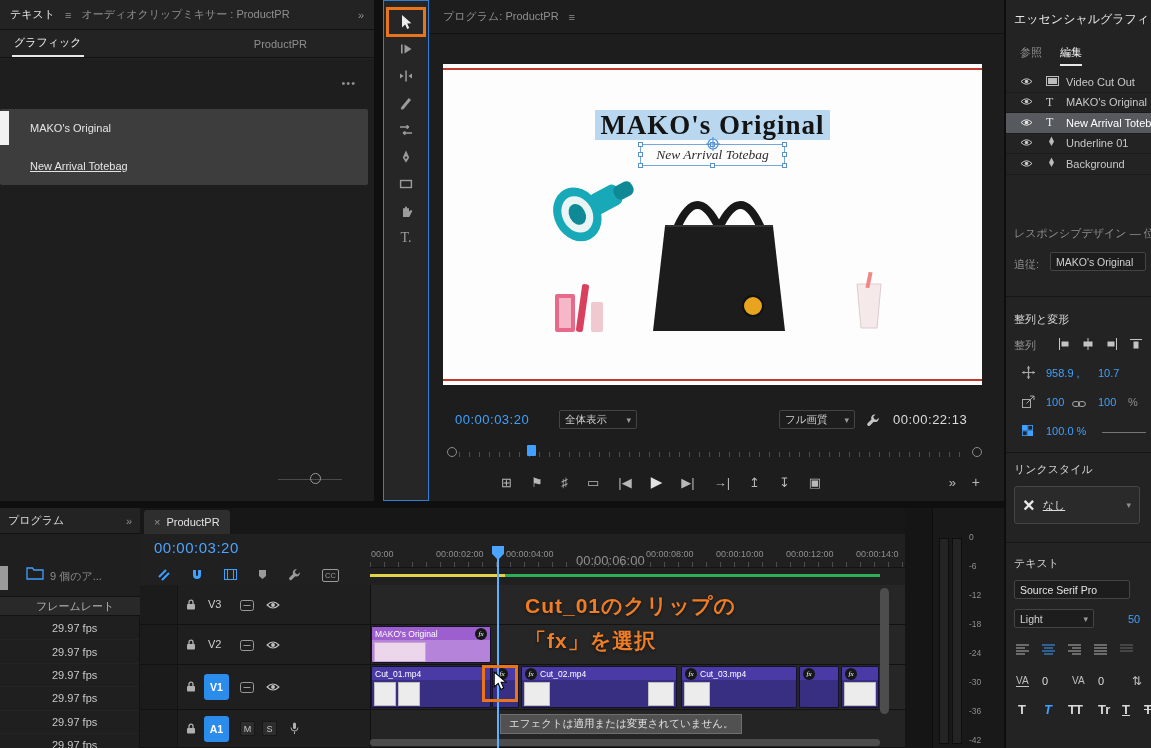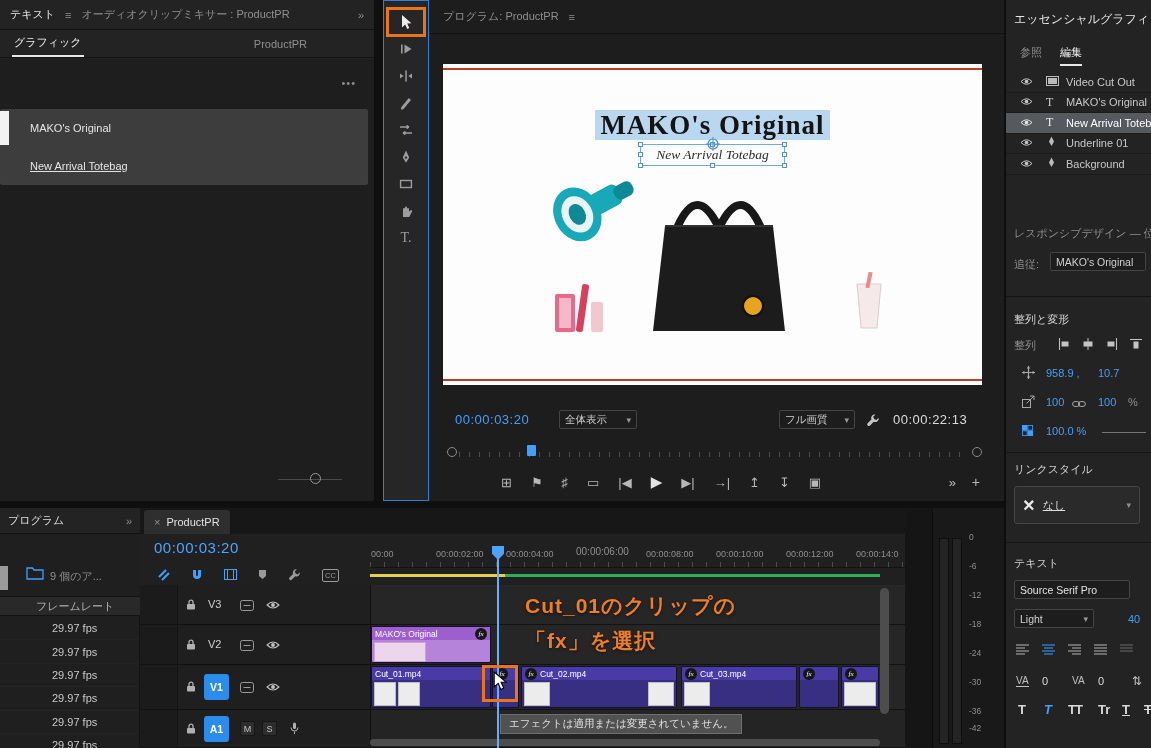--- a/index.html
+++ b/index.html
@@ -363,21 +363,21 @@
 
   <div class="abs" style="left:0;top:542px;width:146px;height:1px;background:#161616;"></div>
   <div class="abs" style="left:8px;top:556px;color:#d6d6d6;">テキスト</div>
   <div class="sel abs" style="left:8px;top:580px;width:116px;">
     <span class="nowrap" style="overflow:hidden;color:#e2e2e2;">Source Serif Pro</span>
   </div>
   <div class="sel abs" style="left:8px;top:609px;width:80px;">
     <span>Light</span>
     <span class="arrow" style="margin-left:auto;">▾</span>
   </div>
-  <span class="abs blue" style="left:122px;top:613px;">40</span>
+  <span class="abs blue" style="left:122px;top:613px;">50</span>
 
   <div class="abs" style="left:0;top:642px;width:146px;height:18px;">
     <span class="abs" style="left:10px;top:2px;"><svg width="13" height="11" viewBox="0 0 13 11">
           <path d="M0 1 H13 M0 4 H9 M0 7 H13 M0 10 H9" stroke="#b4b4b4"></path>
         </svg></span>
     <span class="abs" style="left:36px;top:2px;"><svg width="13" height="11" viewBox="0 0 13 11">
           <path d="M0 1 H13 M2 4 H11 M0 7 H13 M2 10 H11" stroke="#3fa0ff"></path>
         </svg></span>
     <span class="abs" style="left:62px;top:2px;"><svg width="13" height="11" viewBox="0 0 13 11">
           <path d="M0 1 H13 M4 4 H13 M0 7 H13 M4 10 H13" stroke="#b4b4b4"></path>
@@ -471,21 +471,21 @@
     <span><svg width="13" height="13" viewBox="0 0 14 14">
           <path d="M9.5 1.5 a3.6 3.6 0 0 0 -4.1 4.9 L1.6 10.2 a1.7 1.7 0 0 0 2.4 2.4 L7.8 8.8 a3.6 3.6 0 0 0 4.9 -4.1 L10.4 7 8.2 6 7.2 3.8 Z" fill="#9a9a9a"></path>
         </svg></span>
     <span style="border:1px solid #9a9a9a;border-radius:2px;font-size:7.5px;padding:1px 2px;color:#9a9a9a;">CC</span>
   </div>
 
   <div class="abs" style="left:230px;top:36px;right:0;height:24px;background:#202020;border-bottom:1px solid #131313;background-image:repeating-linear-gradient(90deg,#4c4c4c 0 1px,transparent 1px 14px);background-size:100% 5px;background-position:0 100%;background-repeat:no-repeat;overflow:hidden;">
     <span class="abs dim" style="left:1px;top:5px;font-size:9px;">00:00</span>
     <span class="abs dim" style="left:66px;top:5px;font-size:9px;">00:00:02:00</span>
     <span class="abs dim" style="left:136px;top:5px;font-size:9px;">00:00:04:00</span>
-    <span class="abs dim" style="left:206px;top:2px;font-size:10px;">00:00:06:00</span>
+    <span class="abs dim" style="left:206px;top:9px;font-size:13px;">00:00:06:00</span>
     <span class="abs dim" style="left:276px;top:5px;font-size:9px;">00:00:08:00</span>
     <span class="abs dim" style="left:346px;top:5px;font-size:9px;">00:00:10:00</span>
     <span class="abs dim" style="left:416px;top:5px;font-size:9px;">00:00:12:00</span>
     <span class="abs dim" style="left:486px;top:5px;font-size:9px;">00:00:14:0</span>
   </div>
 
   <div class="abs" style="left:230px;top:66px;width:135px;height:3px;background:#e3d14a;"></div>
   <div class="abs" style="left:365px;top:66px;width:375px;height:3px;background:#2fae57;"></div>
 
   <div class="track-row" style="top:77px;height:40px;">
@@ -652,15 +652,15 @@
   <div class="abs" style="left:34px;top:30px;width:10px;height:206px;background:#242424;border:1px solid #0e0e0e;"></div>
   <div class="abs" style="left:47px;top:30px;width:10px;height:206px;background:#242424;border:1px solid #0e0e0e;"></div>
   <div class="abs" style="left:60px;top:24px;width:36px;height:216px;font-size:8.5px;color:#8f8f8f;">
     <span class="abs" style="left:4px;top:0;">0</span>
     <span class="abs" style="left:4px;top:29px;">-6</span>
     <span class="abs" style="left:4px;top:58px;">-12</span>
     <span class="abs" style="left:4px;top:87px;">-18</span>
     <span class="abs" style="left:4px;top:116px;">-24</span>
     <span class="abs" style="left:4px;top:145px;text-align:center;">-30</span>
     <span class="abs" style="left:4px;top:174px;">-36</span>
-    <span class="abs" style="left:4px;top:191px;">-42</span>
+    <span class="abs" style="left:4px;top:203px;">-42</span>
   </div>
 </div>
 
 </body></html>

